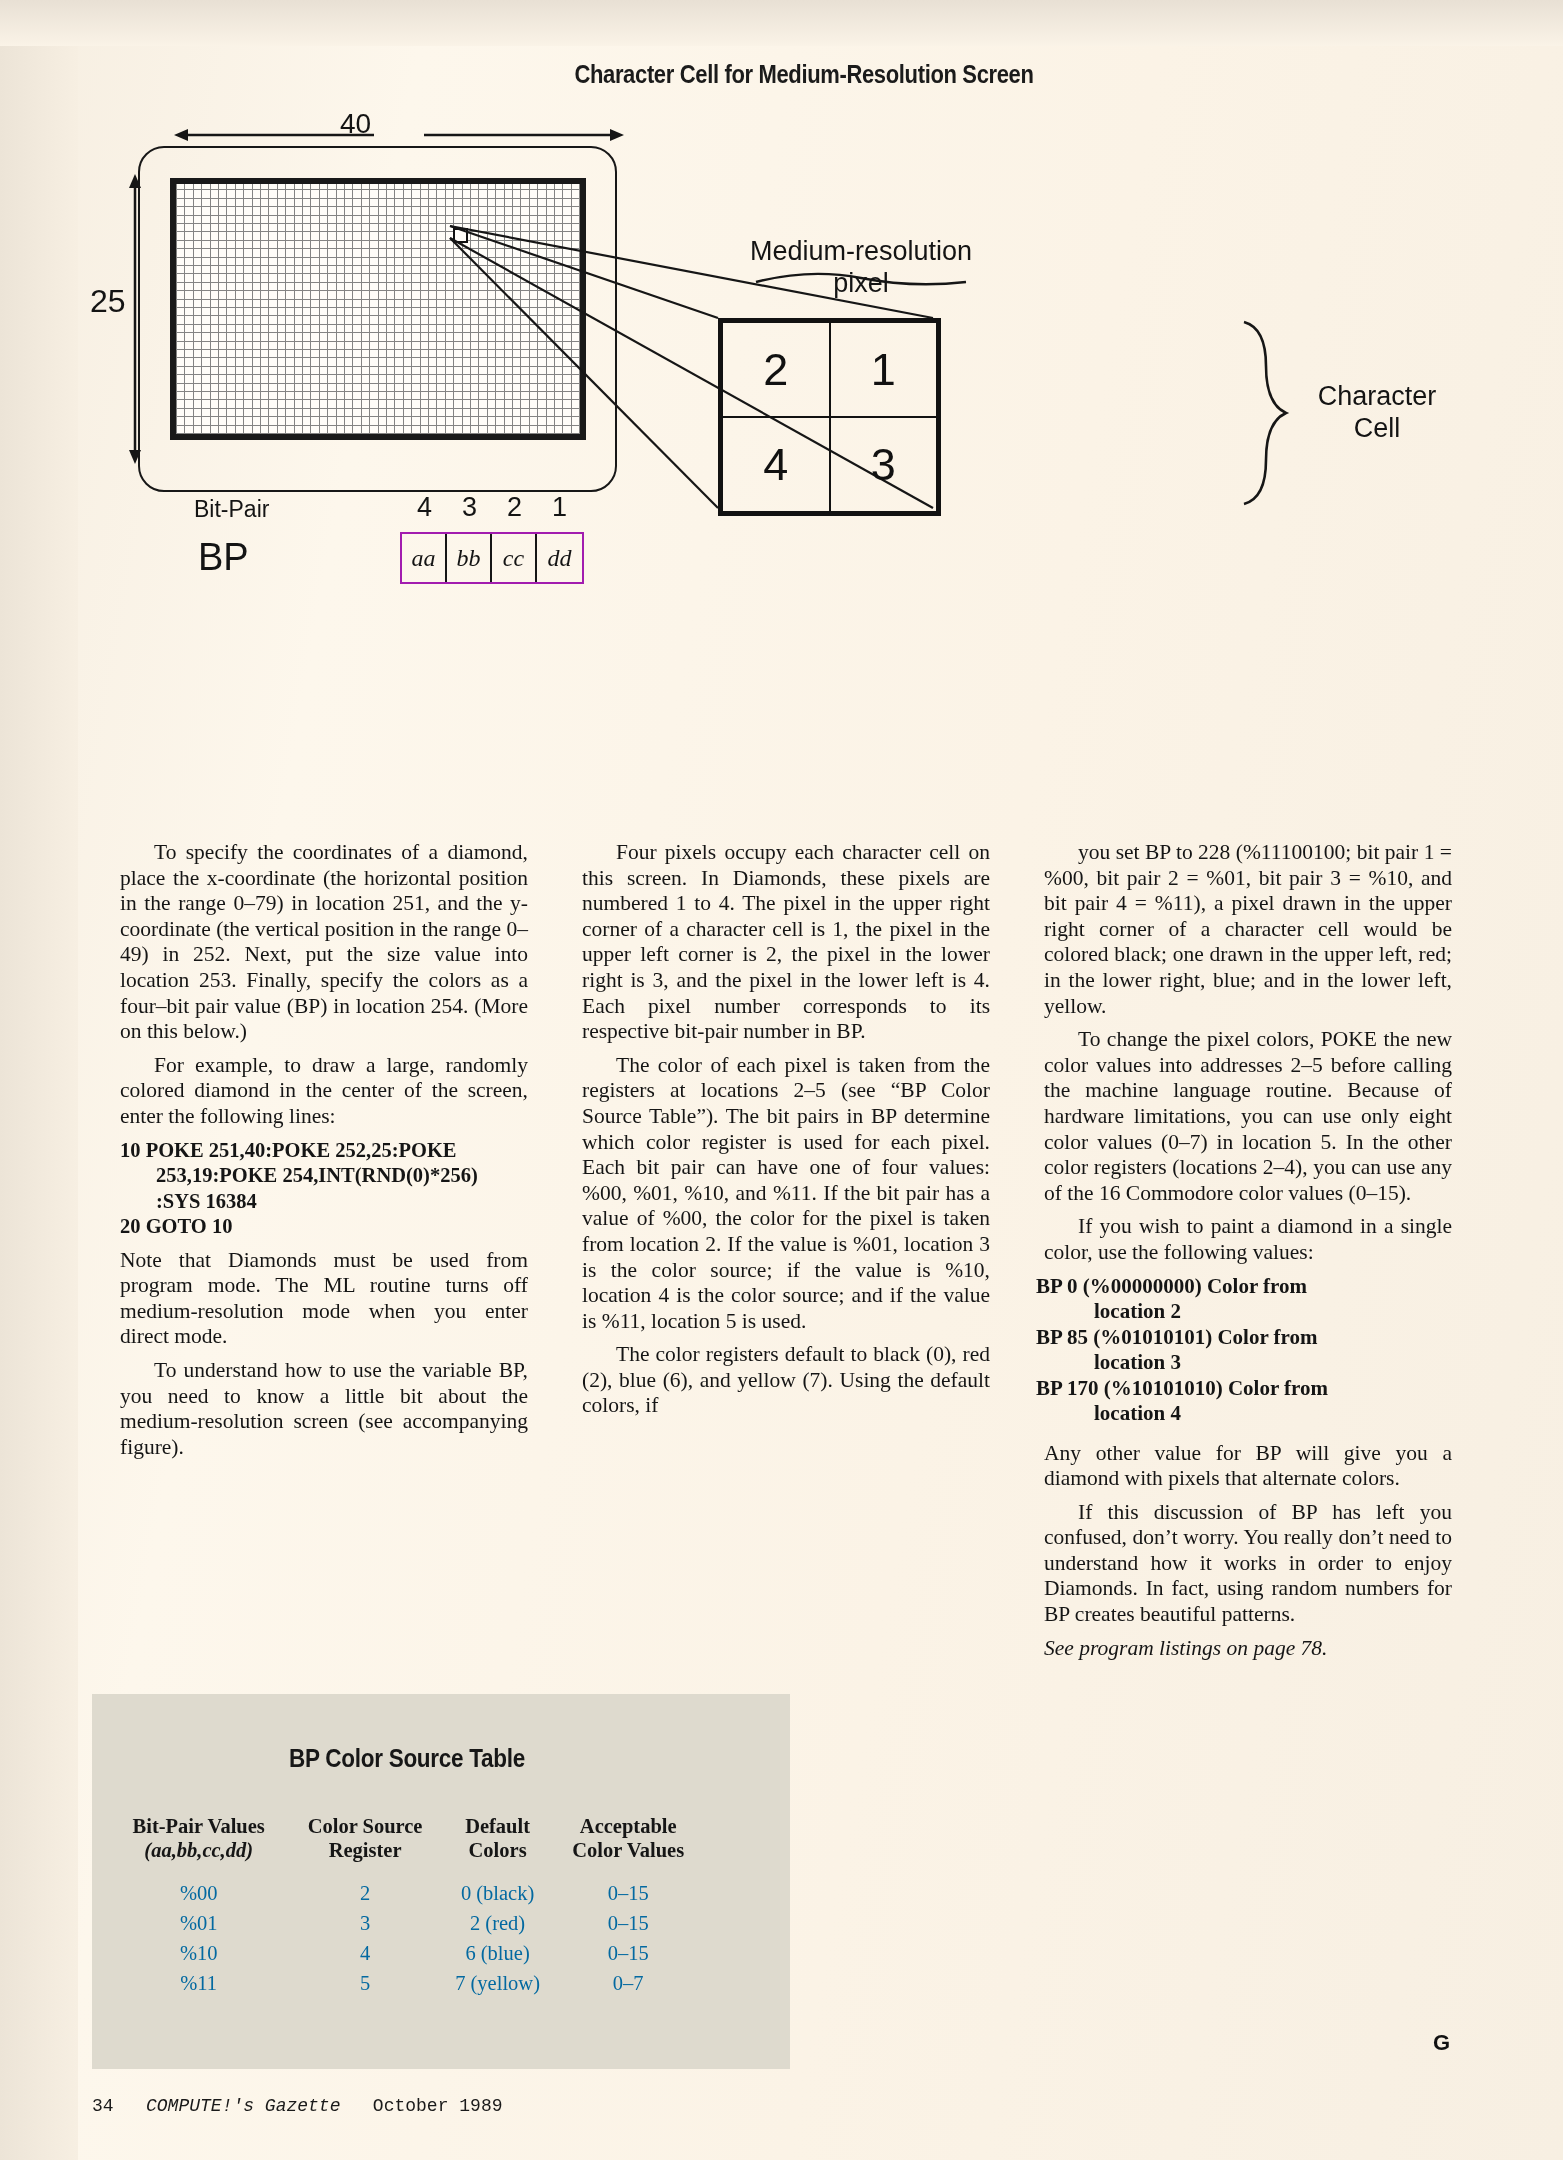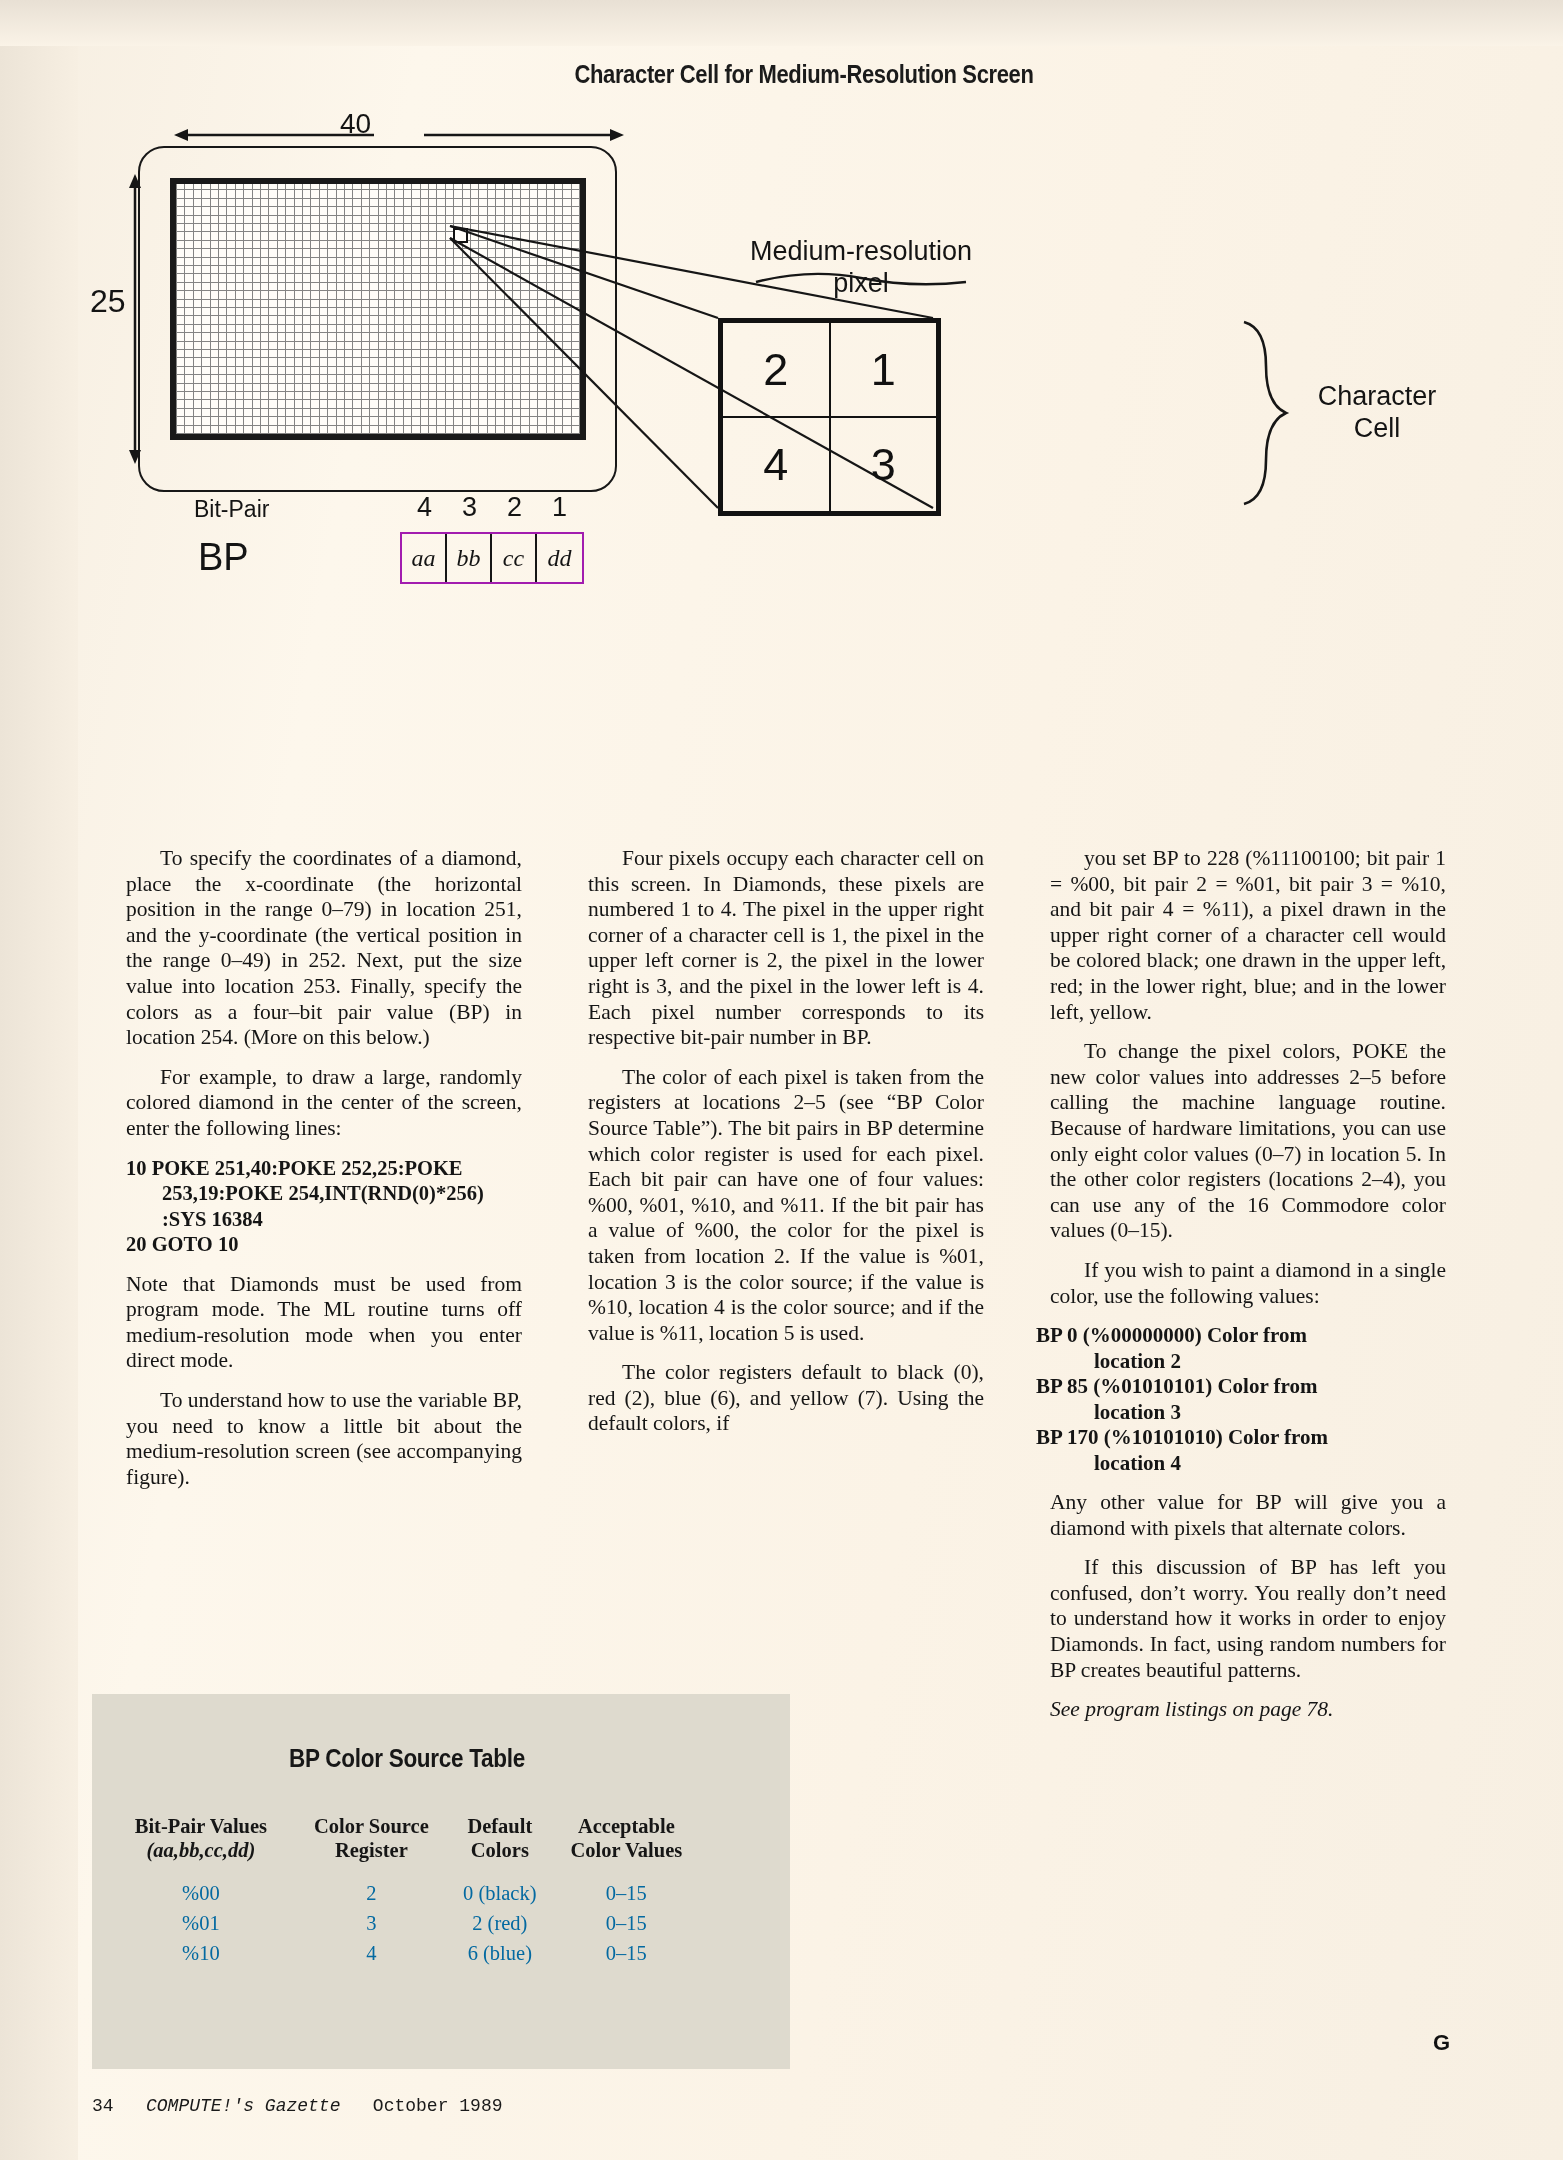--- a/index.html
+++ b/index.html
@@ -140,21 +140,21 @@
   }
   .bp-cells span:last-child{border-right:none;}
 
   
   .cols{
     position:absolute;left:112px;top:832px;width:1348px;
     display:flex;gap:38px;
   }
   .col{width:auto;flex:1;}
   .col p{
-    margin:14px;
+    margin:8px;
     font-size:21.5px;
     line-height:25.6px;
     text-align:justify;
     color:#151515;
     text-indent:34px;
     hyphens:auto;
   }
   .col p.noind{text-indent:0;}
   .col p.code{
     text-indent:0;font-weight:bold;font-size:20.5px;line-height:25.5px;
@@ -367,20 +367,26 @@
           <td>3</td>
           <td>2 (red)</td>
           <td>0–15</td>
         </tr>
         <tr>
           <td>%10</td>
           <td>4</td>
           <td>6 (blue)</td>
           <td>0–15</td>
         </tr>
+        <tr>
+          <td>%11</td>
+          <td>5</td>
+          <td>7 (yellow)</td>
+          <td>0–7</td>
+        </tr>
       </tbody>
     </table>
   </div>
 
   <div class="footer">
     <span>34</span>&nbsp;&nbsp;
     <span class="it">COMPUTE!'s Gazette</span>&nbsp;&nbsp;
     <span>October 1989</span>
   </div>
 </div>

